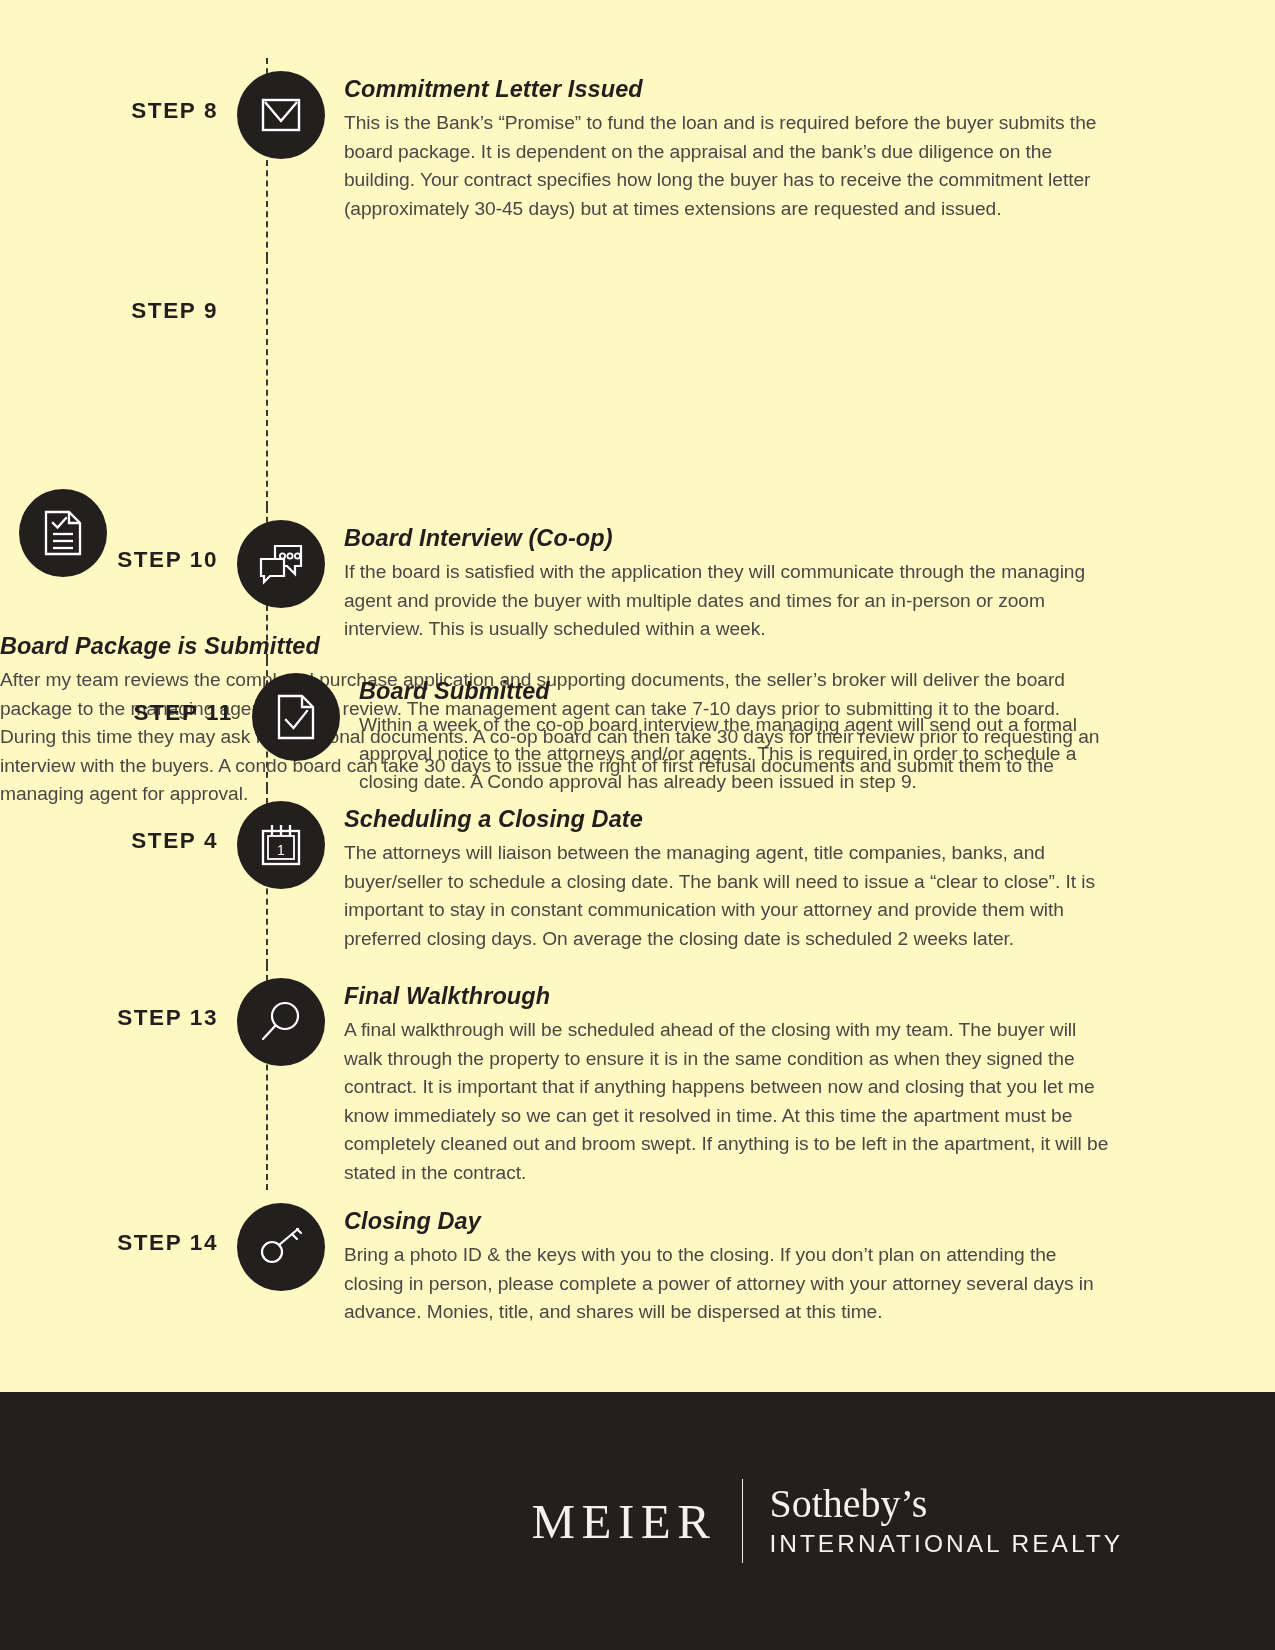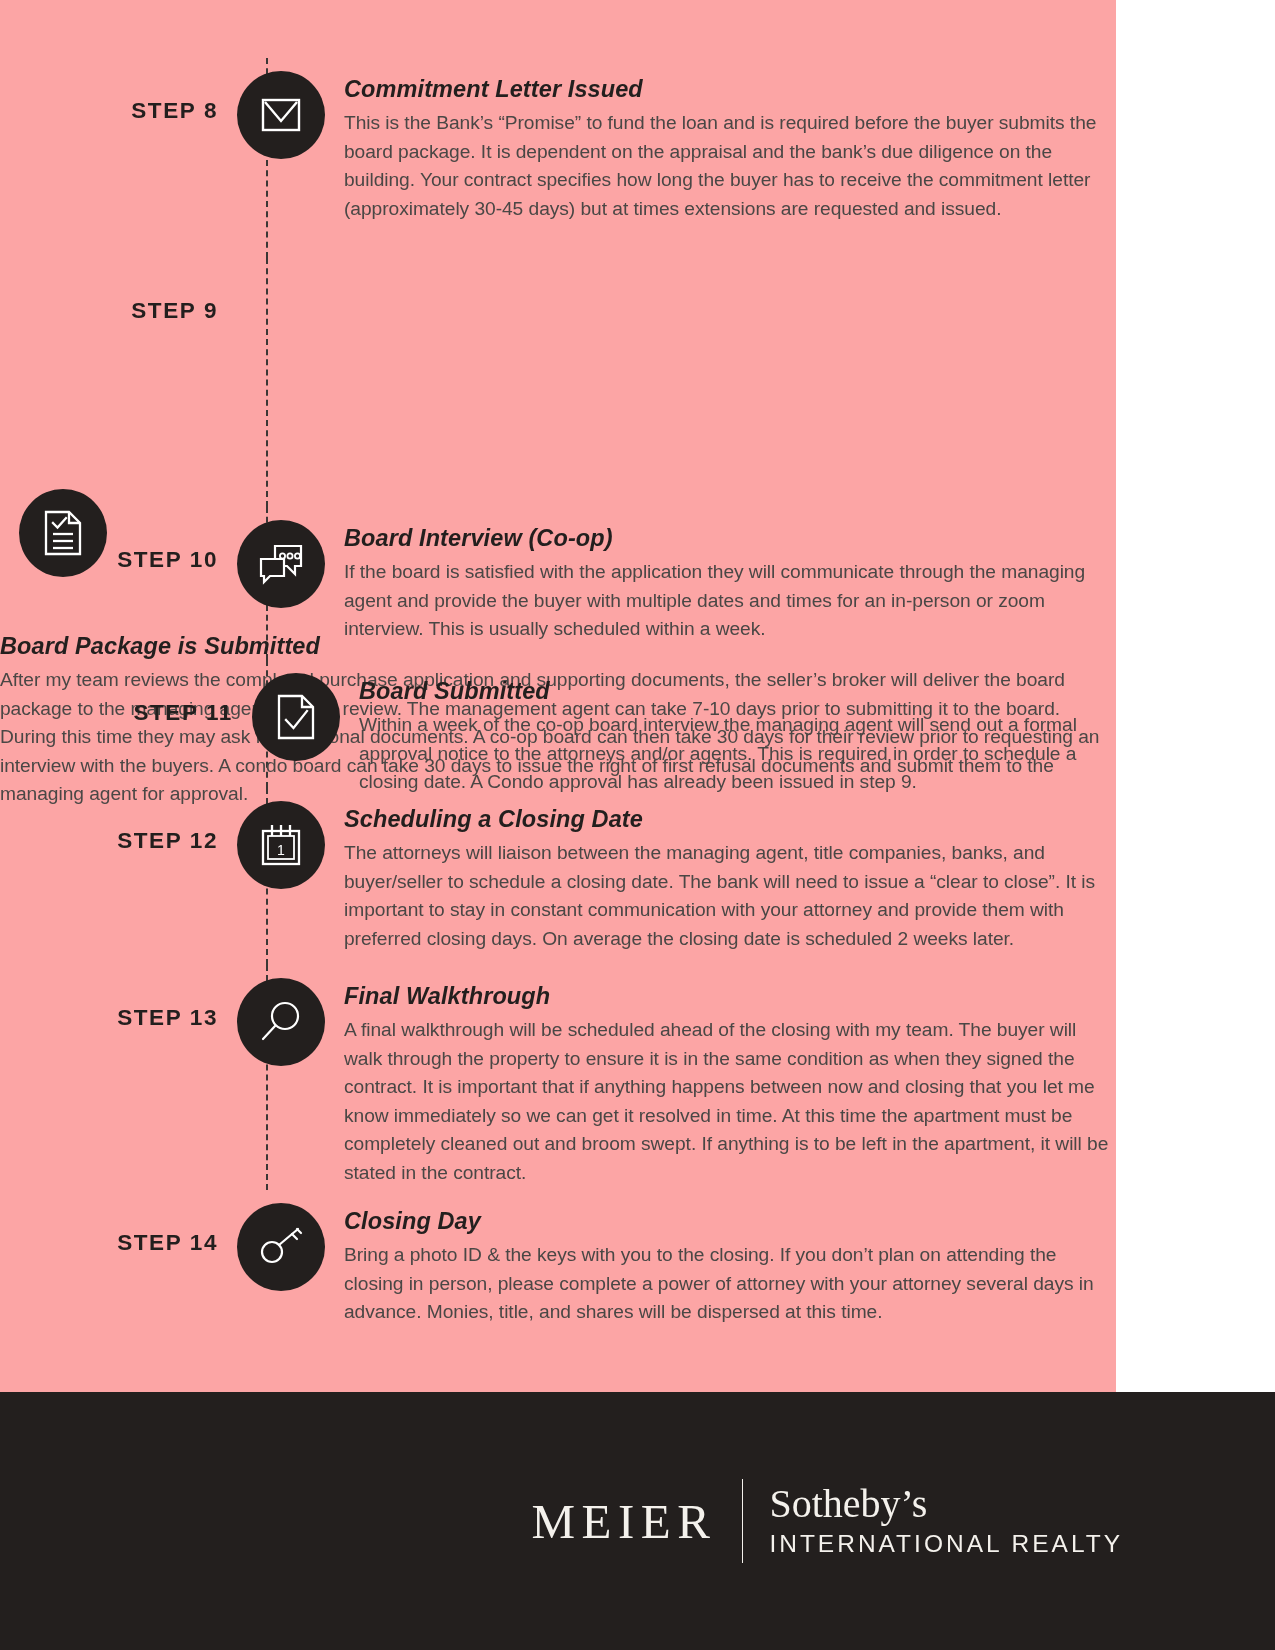--- a/index.html
+++ b/index.html
@@ -11,23 +11,23 @@
     width: 1275px;
     height: 1650px;
     font-family: "Liberation Sans", sans-serif;
     position: relative;
     overflow: hidden;
     color: #231f1e;
   }
 
   .page {
     position: relative;
-    width: 1116px;
+    width: 1275px;
     height: 1650px;
-    background: #fca5a5;
+    background: #fef9c3;
   }
 
   
   .timeline {
     position: absolute;
     left: 0;
     top: 0;
     width: 1275px;
     padding-top: 58px;
     box-sizing: border-box;
@@ -306,21 +306,21 @@
       </div>
       <div class="content-col">
         <h2 class="step-title">Board Submitted</h2>
         <p class="step-body">Within a week of the co-op board interview the managing agent will send out a formal approval notice to the attorneys and/or agents. This is required in order to schedule a closing date. A Condo approval has already been issued in step 9.</p>
       </div>
     </div>
 
     <div class="step-row r12">
       <div class="connector"></div>
       <div class="step-label-col">
-        <span class="step-label">STEP 12</span>
+        <span class="step-label">STEP 4</span>
       </div>
       <div class="bullet-col">
         <div class="bullet">
           <span>
             <svg width="42" height="44" viewBox="0 0 42 44" fill="none">
               <rect x="3" y="8" width="36" height="33" stroke="#ffffff" stroke-width="2.3" fill="none"></rect>
               <rect x="8" y="13" width="26" height="23" stroke="#ffffff" stroke-width="1.8" fill="none"></rect>
               <line x1="12" y1="2" x2="12" y2="13" stroke="#ffffff" stroke-width="2.3"></line>
               <line x1="21" y1="2" x2="21" y2="13" stroke="#ffffff" stroke-width="2.3"></line>
               <line x1="30" y1="2" x2="30" y2="13" stroke="#ffffff" stroke-width="2.3"></line>

